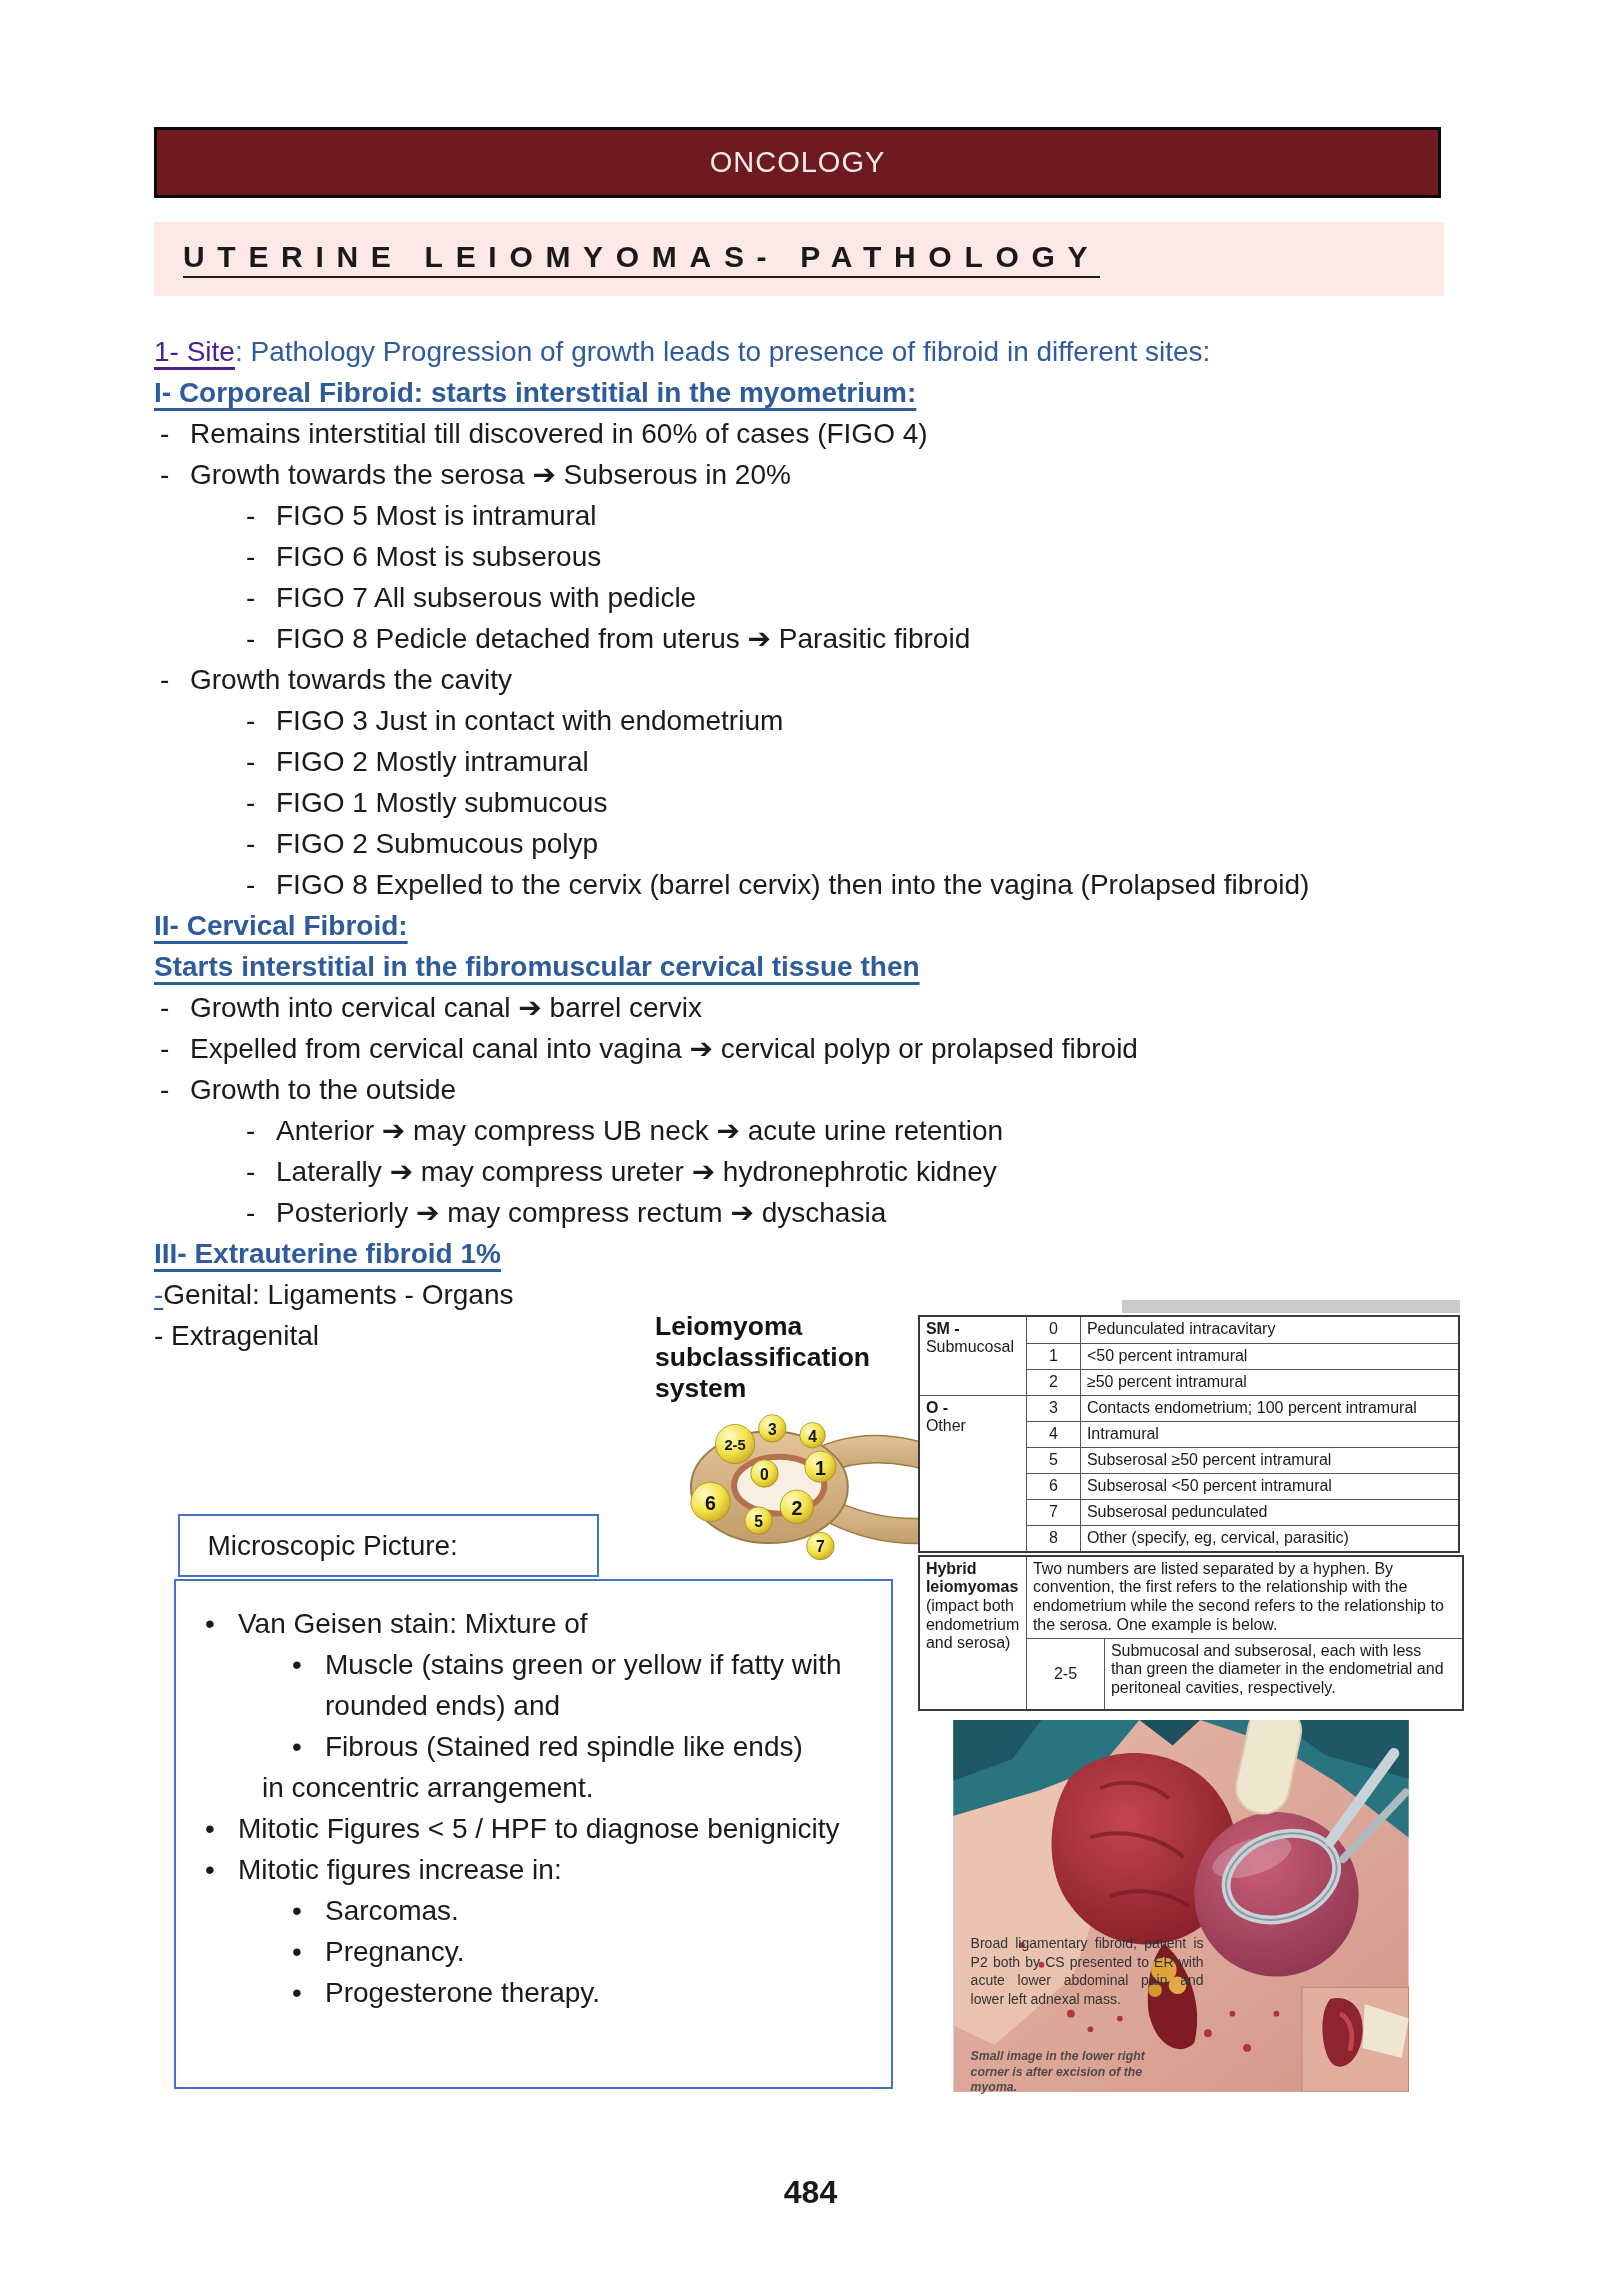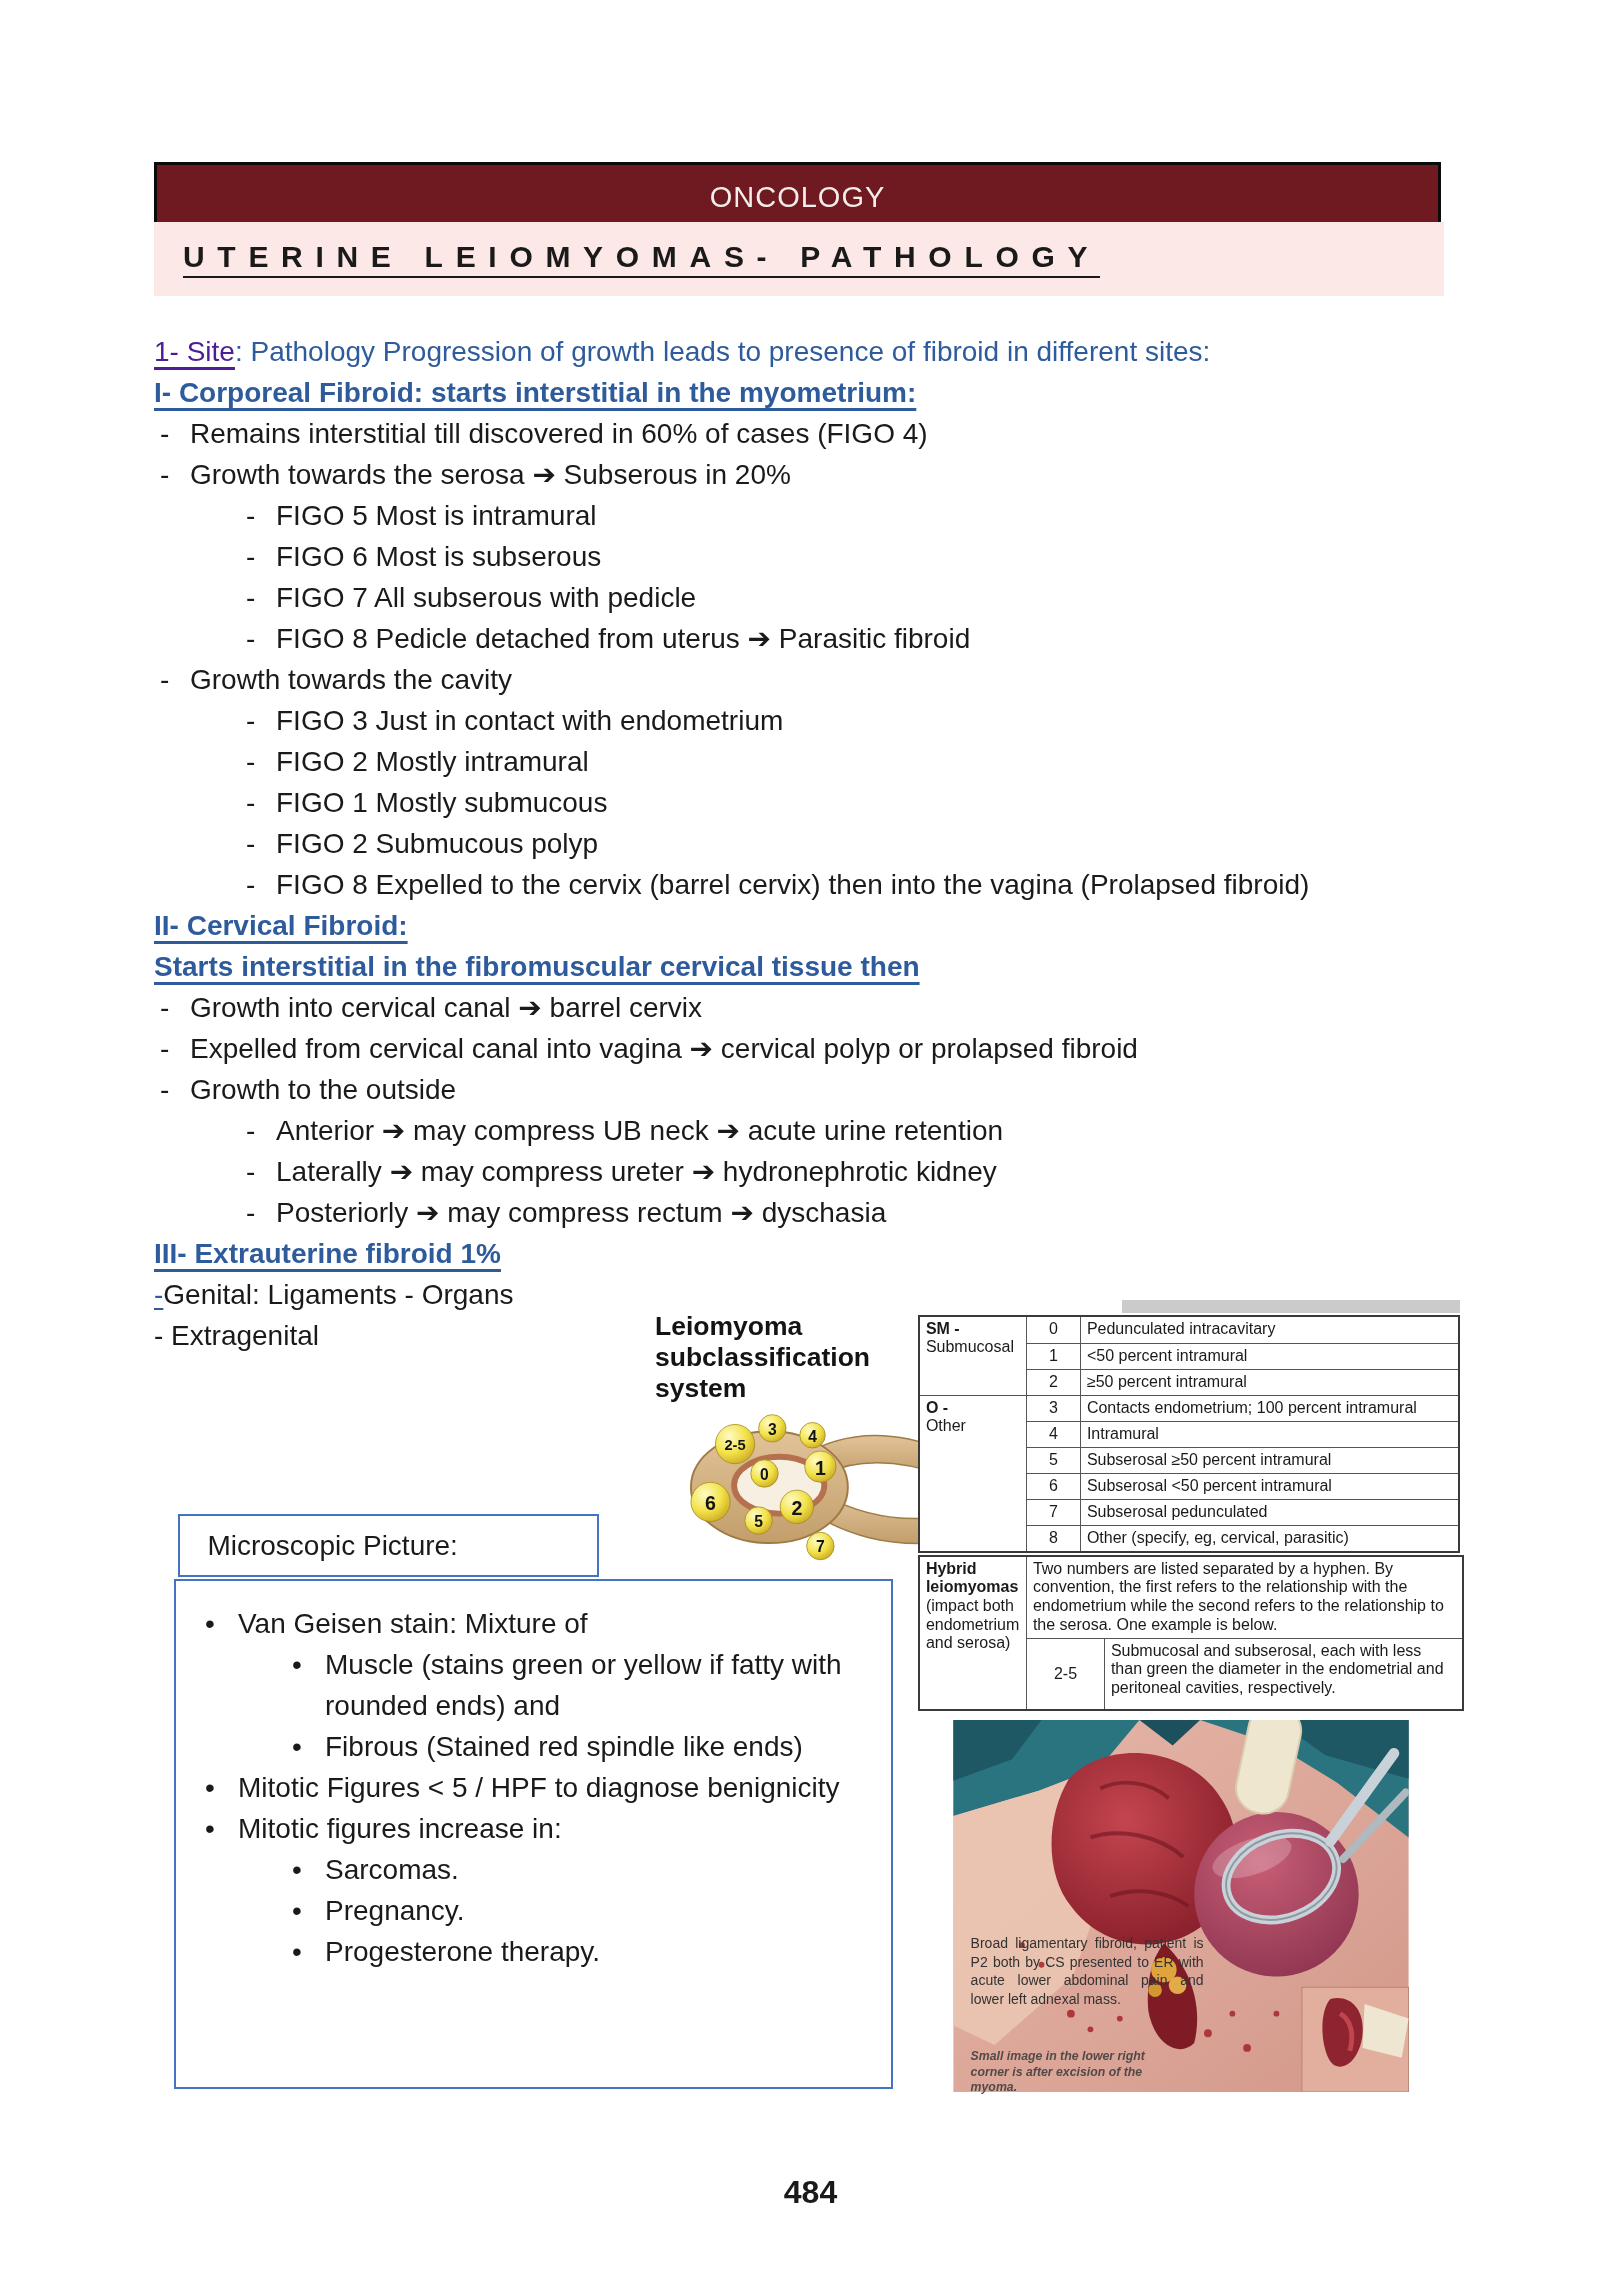--- a/index.html
+++ b/index.html
@@ -1,20 +1,20 @@
 <!DOCTYPE html>
 <html><head>
 <meta charset="utf-8">
 <style>
   html,body{margin:0;padding:0;background:#ffffff;}
   .page{position:relative;width:1621px;height:2293px;background:#ffffff;overflow:hidden;
         font-family:"Liberation Sans",sans-serif;color:#1a1a1a;}
 
   
-  .banner{position:absolute;left:154px;top:162px;width:1281px;height:65px;
+  .banner{position:absolute;left:154px;top:127px;width:1281px;height:65px;
           background:#6E1A20;border:3.9px solid #0b0b0b;display:flex;align-items:center;justify-content:center;}
   .banner span{color:#F5EDEA;font-size:29px;letter-spacing:1px;}
 
   
   .band{position:absolute;left:154px;top:222px;width:1290px;height:74px;background:#FCE9E7;
         display:flex;align-items:center;}
   .band .t{margin-left:29px;font-size:30px;font-weight:600;letter-spacing:12.7px;
            border-bottom:2.9px solid #1a1a1a;padding-bottom:2.9px;white-space:nowrap;}
 
   
@@ -261,20 +261,23 @@
         <span class="b">•</span>
         <span class="mtxt">Van Geisen stain: Mixture of</span>
       </div>
       <div class="mi lv2">
         <span class="b">•</span>
         <span class="mtxt">Muscle (stains green or yellow if fatty with rounded ends) and</span>
       </div>
       <div class="mi lv2">
         <span class="b">•</span>
         <span class="mtxt">Fibrous (Stained red spindle like ends)</span>
+      </div>
+      <div class="mi lv0">
+        <span class="mtxt">in concentric arrangement.</span>
       </div>
       <div class="mi lv1">
         <span class="b">•</span>
         <span class="mtxt">Mitotic Figures &lt; 5 / HPF to diagnose benignicity</span>
       </div>
       <div class="mi lv1">
         <span class="b">•</span>
         <span class="mtxt">Mitotic figures increase in:</span>
       </div>
       <div class="mi lv2">

